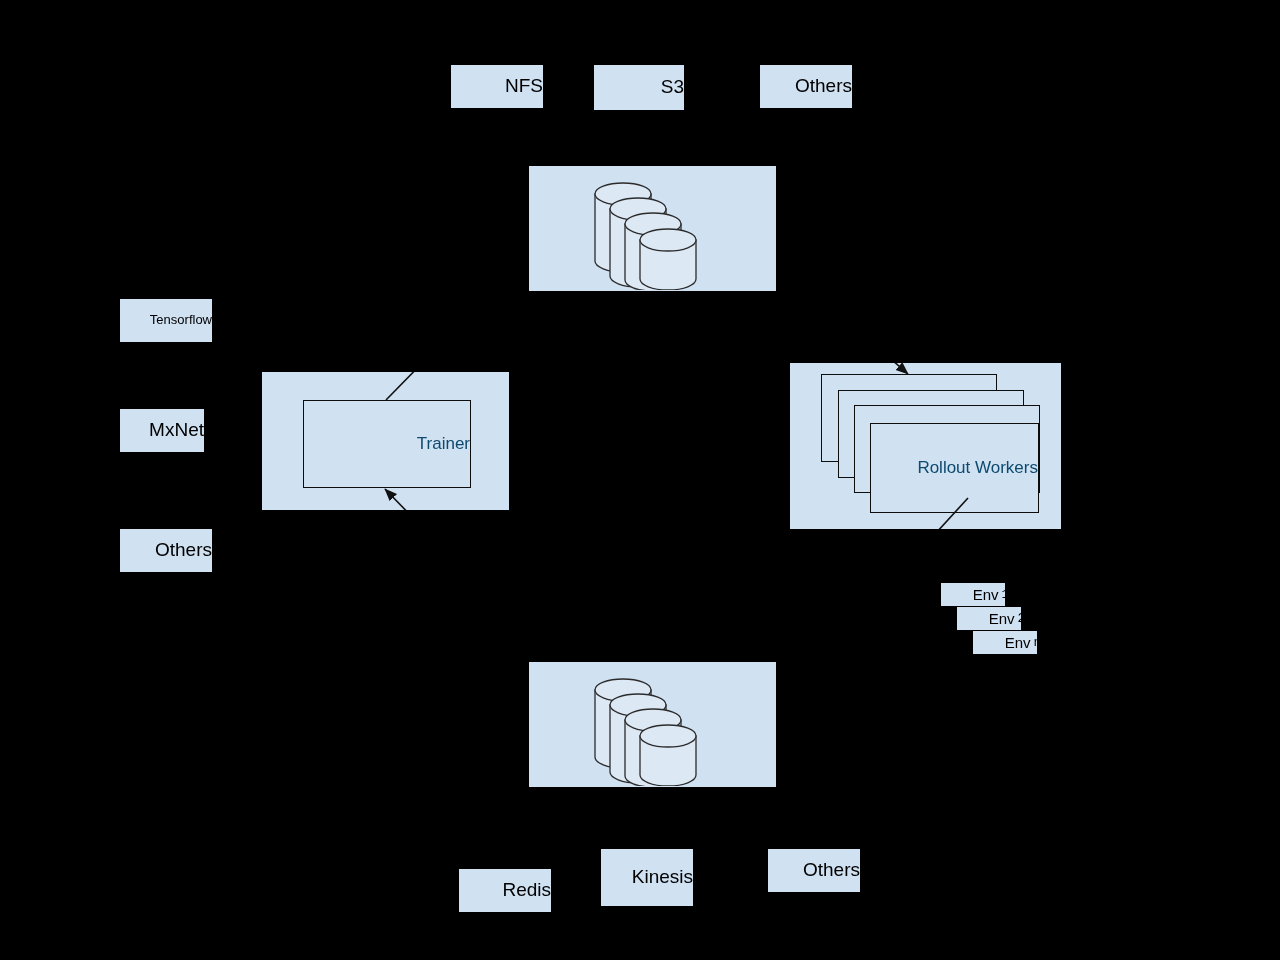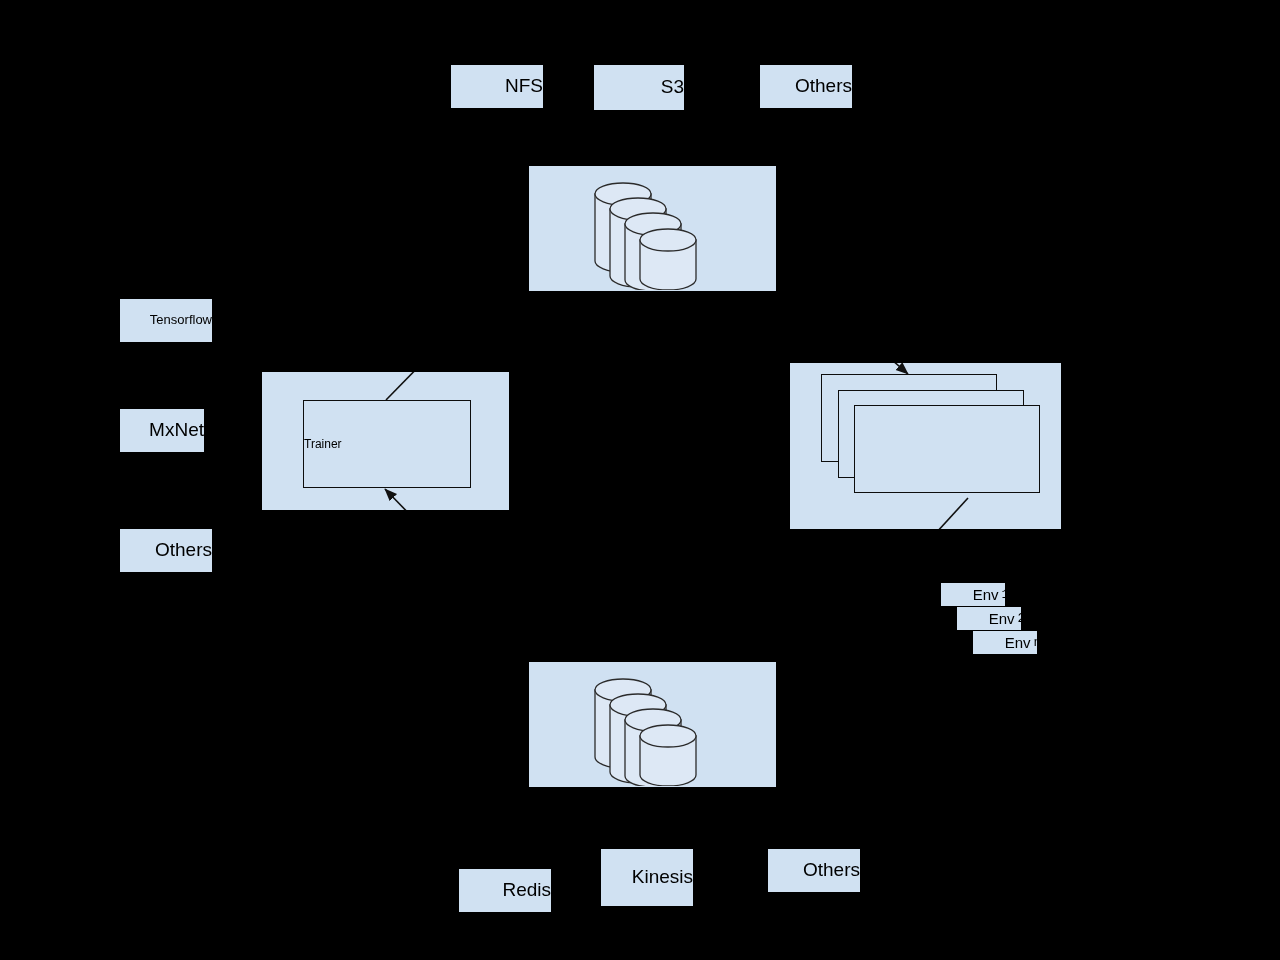--- a/index.html
+++ b/index.html
@@ -38,23 +38,23 @@
     box-sizing: border-box;
     background: #d0e1f2;
   }
   .inner-rect {
     position: absolute;
     box-sizing: border-box;
     background: #d0e1f2;
     border: 1.3px solid #0d0d0d;
     display: flex;
     align-items: center;
-    justify-content: flex-start;
-    font-size: 12px;
-    color: #000000;
+    justify-content: flex-end;
+    font-size: 17px;
+    color: #0c4a6e;
     font-family: "Liberation Sans", sans-serif;
   }
   .stack-card {
     position: absolute;
     box-sizing: border-box;
     background: #d0e1f2;
     border: 1.3px solid #0d0d0d;
   }
   .env-box {
     position: absolute;
@@ -139,20 +139,23 @@
   </div>
   <div class="inner-rect" style="left:303px; top:400px; width:168px; height:88px;">
     <span>Trainer</span>
   </div>
 
   <div class="panel" style="left:790px; top:363px; width:271px; height:166px;">
   </div>
   <div class="stack-card" style="left:821px; top:374px; width:176px; height:88px;"></div>
   <div class="stack-card" style="left:838px; top:390px; width:186px; height:88px;"></div>
   <div class="stack-card" style="left:854px; top:405px; width:186px; height:88px;"></div>
+  <div class="inner-rect" style="left:870px; top:423px; width:169px; height:90px;">
+    <span>Rollout Workers</span>
+  </div>
 
   <div class="env-box" style="left:941px; top:583px; width:64px; height:23px;">
     <span>Env</span><span class="idx">1</span>
   </div>
   <div class="env-box" style="left:957px; top:607px; width:64px; height:23px;">
     <span>Env</span><span class="idx">2</span>
   </div>
   <div class="env-box" style="left:973px; top:631px; width:64px; height:23px;">
     <span>Env</span><span class="idx">n</span>
   </div>

